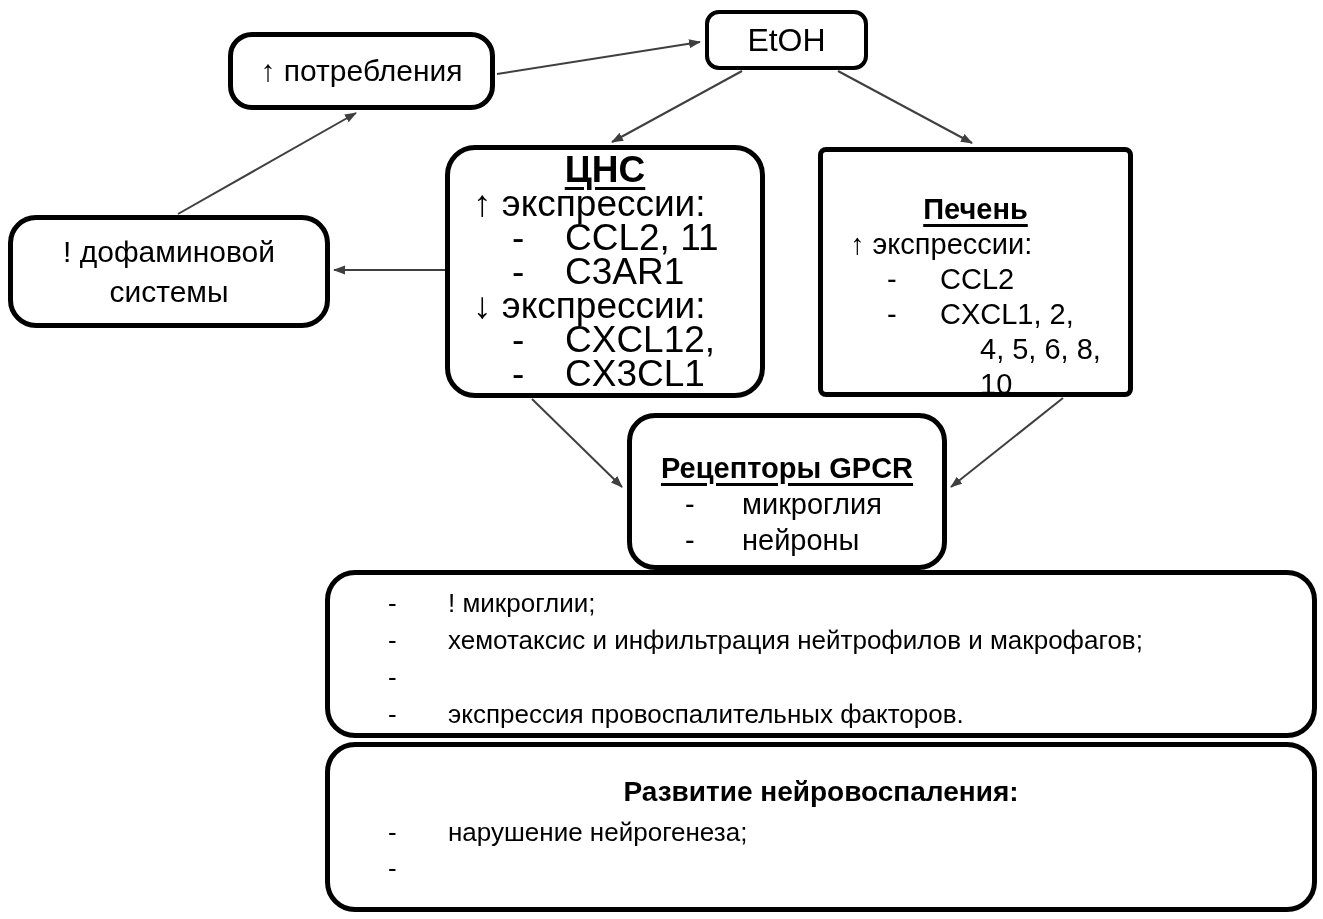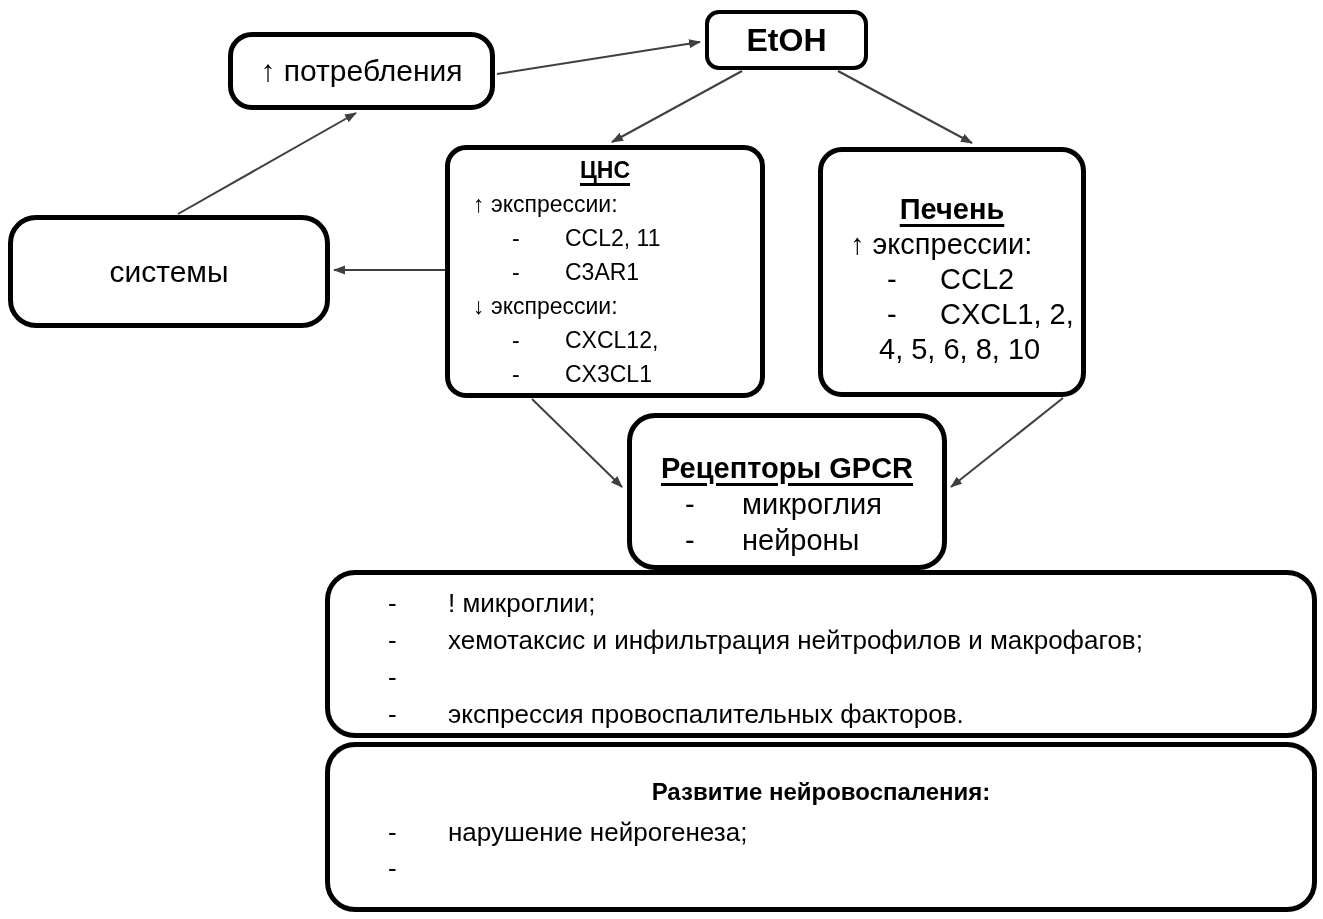--- a/index.html
+++ b/index.html
@@ -29,53 +29,53 @@
   }
   .center-box { align-items: center; justify-content: center; }
   .title { font-weight: bold; text-align: center; text-decoration: underline; text-decoration-thickness: 3px; text-underline-offset: 5px; }
   .row { display: flex; align-items: baseline; }
   .dash-cell { flex: 0 0 auto; }
   .bold { font-weight: normal; }
   .arrow-glyph { font-weight: 400; }
 
   
   .etoh { left: 705px; top: 10px; width: 163px; height: 60px; border-radius: 14px; border-width: 4px;
-          font-size: 32px; font-weight: bold; }
+          font-size: 32px; font-weight: normal; }
   
   .consumption { left: 228px; top: 32px; width: 267px; height: 78px; border-radius: 24px; font-size: 30px; }
   
   .dopamine { left: 8px; top: 215px; width: 322px; height: 113px; border-radius: 28px;
               font-size: 30px; line-height: 40px; text-align: center; }
   
-  .cns { left: 445px; top: 145px; width: 320px; height: 253px; border-radius: 21px;
-         font-size: 23px; line-height: 34px; justify-content: center; }
+  .cns { left: 445px; top: 145px; width: 320px; height: 253px; border-radius: 30px;
+         font-size: 37px; line-height: 34px; justify-content: center; }
   .cns .head-line { padding-left: 23px; }
   .cns .row { padding-left: 62px; }
   .cns .dash-cell { width: 53px; }
   
-  .liver { left: 818px; top: 147px; width: 268px; height: 250px; border-radius: 24px;
+  .liver { left: 818px; top: 147px; width: 315px; height: 250px; border-radius: 8px;
            font-size: 29px; line-height: 35px; padding-top: 40px; }
   .liver .head-line { padding-left: 27px; }
   .liver .row { padding-left: 64px; }
   .liver .dash-cell { width: 53px; }
-  .liver .cont-line { padding-left: 56px; }
+  .liver .cont-line { padding-left: 117px; margin-left: 40px; }
   
   .gpcr { left: 627px; top: 413px; width: 320px; height: 157px; border-radius: 28px;
           font-size: 29px; line-height: 36px; padding-top: 32px; z-index: 2; }
   .gpcr .row { padding-left: 53px; }
   .gpcr .dash-cell { width: 57px; }
   
   .effects { left: 325px; top: 570px; width: 992px; height: 168px; border-radius: 30px;
              font-size: 26px; line-height: 37px; padding-top: 10px; }
   .effects .row { padding-left: 58px; }
   .effects .dash-cell { width: 60px; }
   
   .neuro { left: 325px; top: 742px; width: 992px; height: 170px; border-radius: 30px;
            font-size: 26px; line-height: 36px; padding-top: 23px; }
-  .neuro .neuro-title { font-size: 24px; font-weight: bold; text-align: center; line-height: 44px; }
+  .neuro .neuro-title { font-size: 28px; font-weight: bold; text-align: center; line-height: 44px; }
   .neuro .row { padding-left: 58px; }
   .neuro .dash-cell { width: 60px; }
 </style>
 </head>
 <body>
 
 <div class="canvas">
 
   <svg class="arrows" width="1323" height="919" viewBox="0 0 1323 919">
     <defs>
@@ -94,20 +94,21 @@
 
   <div class="box etoh center-box">
     <span>EtOH</span>
   </div>
 
   <div class="box consumption center-box">
     <span>↑ потребления</span>
   </div>
 
   <div class="box dopamine center-box">
+    <span>! дофаминовой</span>
     <span>системы</span>
   </div>
 
   <div class="box cns">
     <div class="title"><span>ЦНС</span></div>
     <div class="head-line">
       <span class="arrow-glyph">↑</span>
       <span class="bold">экспрессии:</span>
     </div>
     <div class="row">

